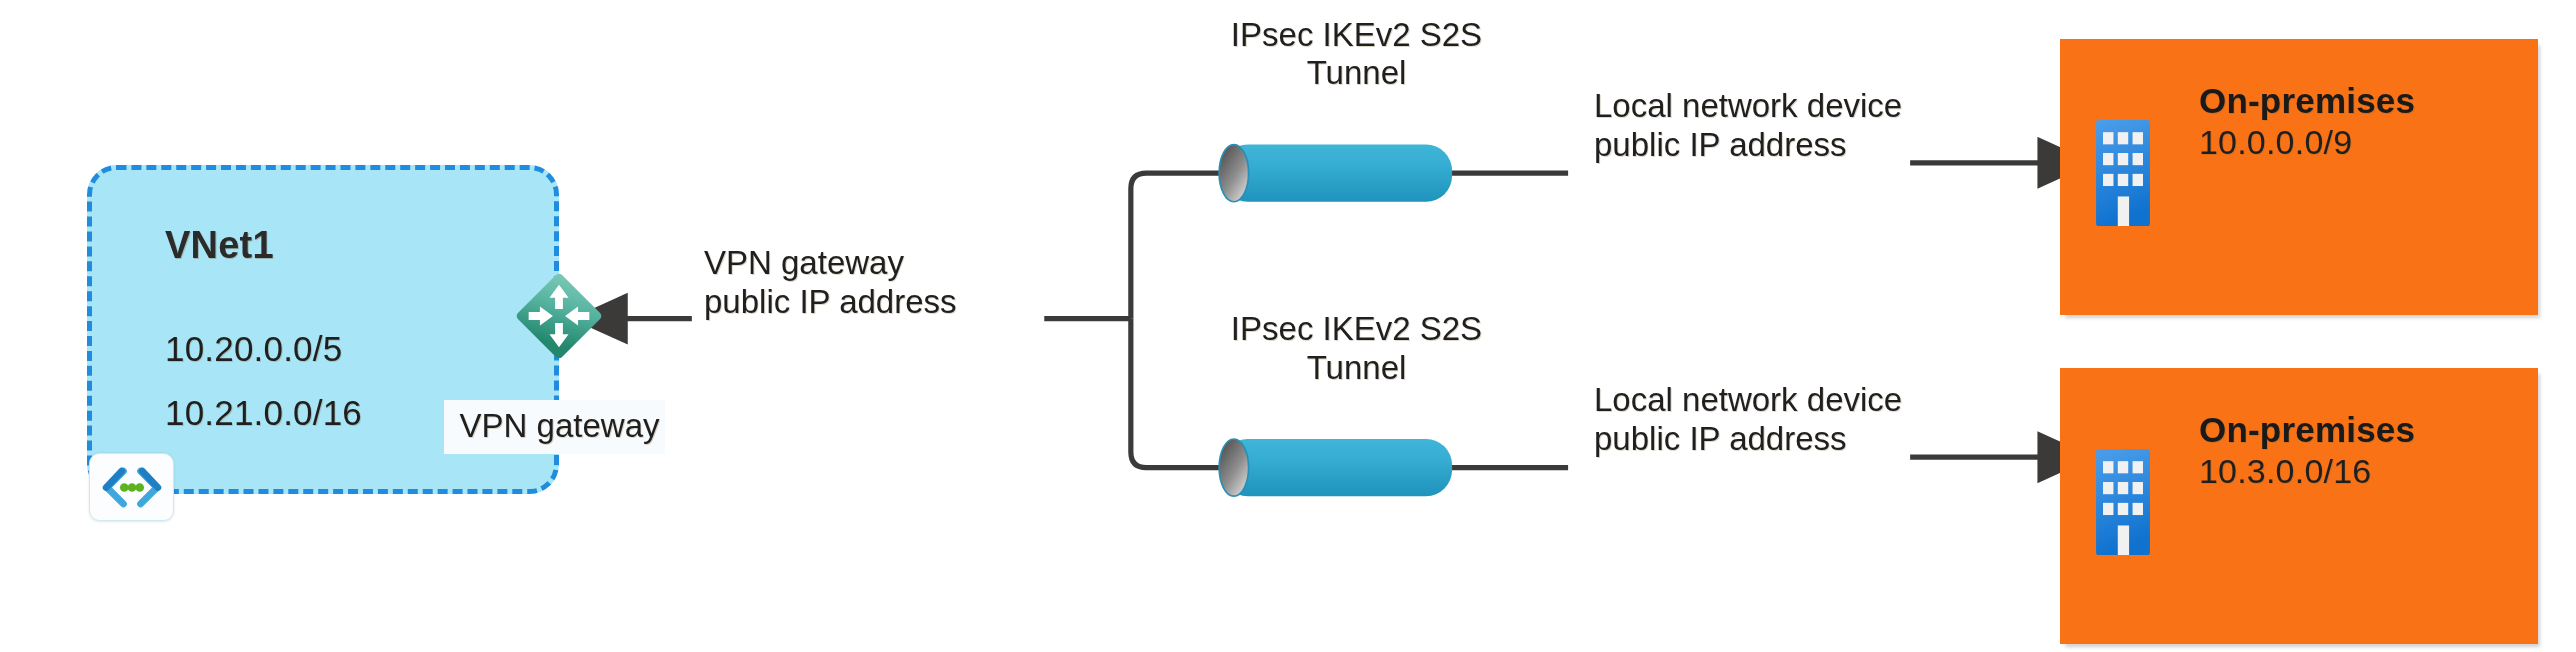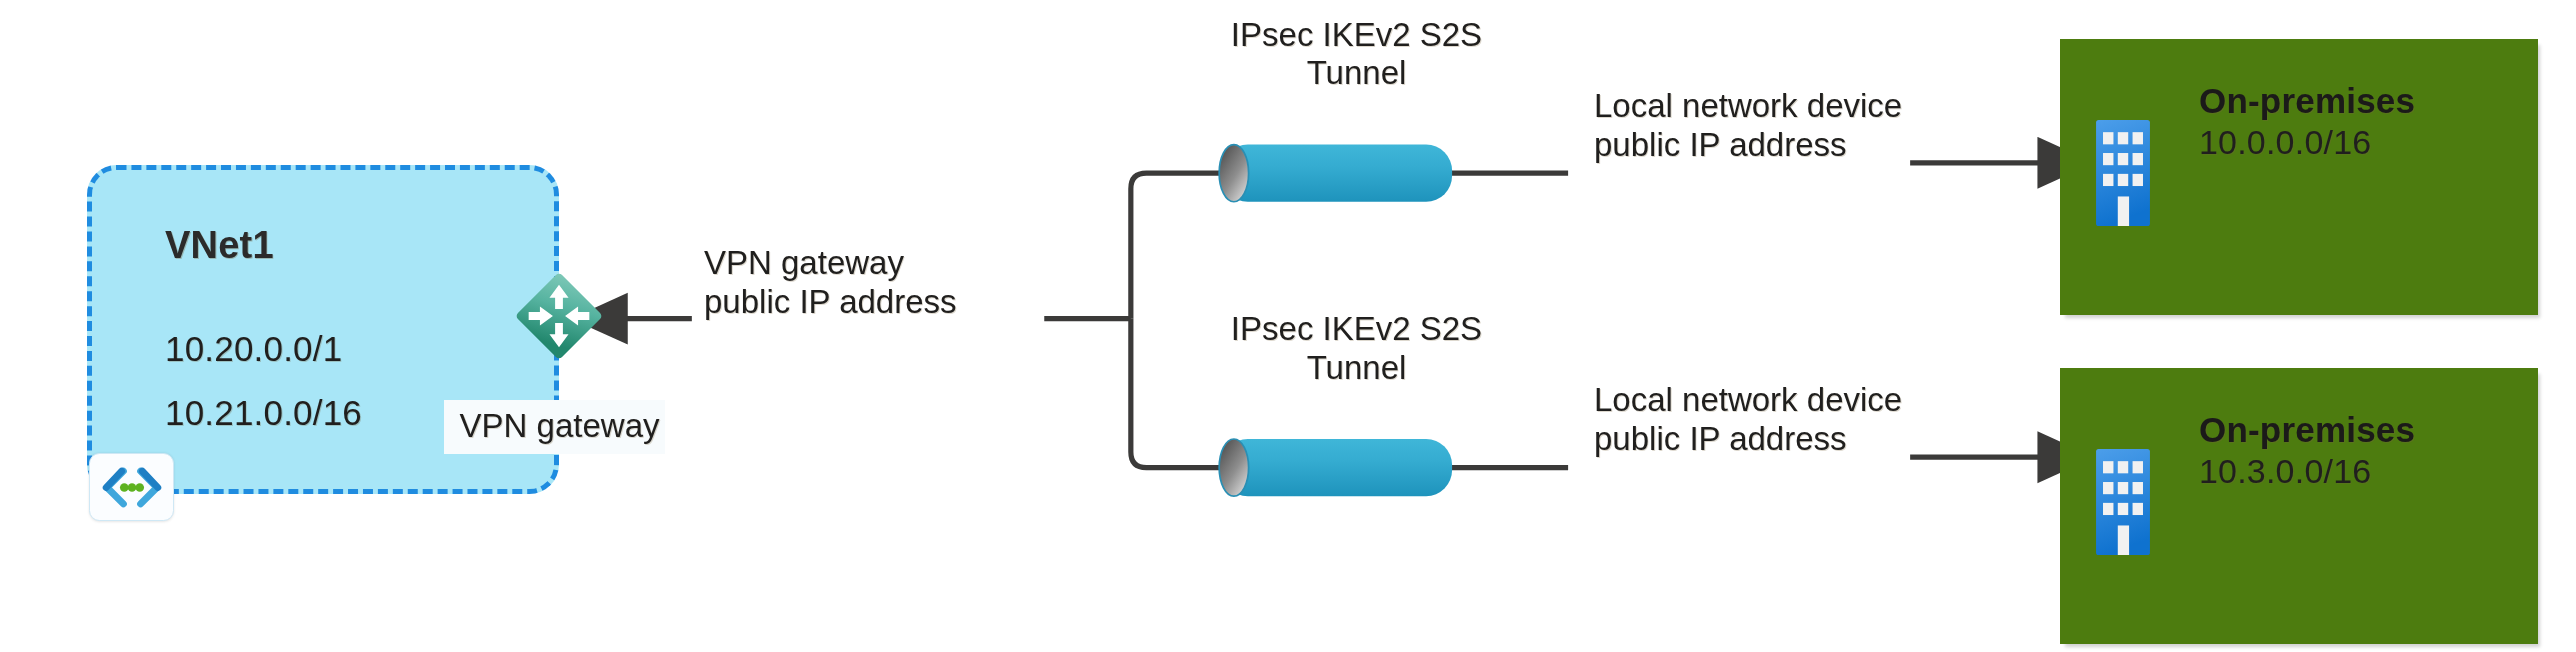--- a/index.html
+++ b/index.html
@@ -103,21 +103,21 @@
   .tunnel-label-1{ left: 1207px; top: 15.6px;  text-align: center; width: 299px; white-space: normal; }
   .tunnel-label-2{ left: 1207px; top: 310px; text-align: center; width: 299px; white-space: normal; }
   .ann-lnd-1     { left: 1594px; top: 87px; }
   .ann-lnd-2     { left: 1594px; top: 381px; }
 
   
   .onprem {
     position: absolute;
     width: 478px;
     height: 276px;
-    background: #4d7c0f;
+    background: #f97316;
     box-shadow: 3.5px 4.3px 3.5px -1.7px rgba(0,0,0,0.18);
   }
   .onprem-1 { left: 2060px; top: 39px; }
   .onprem-2 { left: 2060px; top: 368px; }
 
   .onprem-icon {
     position: absolute;
     left: 36px;
     top: 81px;
     width: 54px;
@@ -189,21 +189,21 @@
       <line x1="2205" y1="188" x2="2358" y2="188" stroke="#3B3A39" stroke-width="6" marker-end="url(#arrow-right)"></line>
     </g>
     <g>
       <line x1="2205" y1="528" x2="2358" y2="528" stroke="#3B3A39" stroke-width="6" marker-end="url(#arrow-right)"></line>
     </g>
   </svg>
 
   <div class="vnet-box"></div>
 
   <div class="vnet-title">VNet1</div>
-  <div class="vnet-subnet vnet-subnet-1">10.20.0.0/1</div>
+  <div class="vnet-subnet vnet-subnet-1">10.20.0.0/5</div>
   <div class="vnet-subnet vnet-subnet-2">10.21.0.0/16</div>
 
   <div class="vnet-icon">
     <svg width="66" height="43" viewBox="0 0 76 50">
       <path d="M28,6 L9,25 L28,44" fill="none" stroke="#3FA7DC" stroke-width="8" stroke-linecap="round" stroke-linejoin="round"></path>
       <path d="M26,6 L8,25" fill="none" stroke="#1E7FC4" stroke-width="8" stroke-linecap="round"></path>
       <path d="M48,6 L67,25 L48,44" fill="none" stroke="#3FA7DC" stroke-width="8" stroke-linecap="round" stroke-linejoin="round"></path>
       <path d="M50,6 L68,25" fill="none" stroke="#1E7FC4" stroke-width="8" stroke-linecap="round"></path>
       <circle cx="29" cy="25" r="5" fill="#5EB220"></circle>
       <circle cx="38" cy="25" r="5" fill="#5EB220"></circle>
@@ -300,21 +300,21 @@
         <rect x="25" y="38" width="12" height="14" fill="#F1F1F1"></rect>
         <rect x="42" y="38" width="12" height="14" fill="#F1F1F1"></rect>
         <rect x="8" y="62" width="12" height="14" fill="#F1F1F1"></rect>
         <rect x="25" y="62" width="12" height="14" fill="#F1F1F1"></rect>
         <rect x="42" y="62" width="12" height="14" fill="#F1F1F1"></rect>
         <rect x="25" y="88" width="13" height="34" fill="#F1F1F1"></rect>
       </svg>
     </div>
     <div class="onprem-text">
       <div class="onprem-title">On-premises</div>
-      <div class="onprem-line">10.0.0.0/16</div>
+      <div class="onprem-line">10.0.0.0/9</div>
     </div>
   </div>
 
   <div class="onprem onprem-2">
     <div class="onprem-icon">
       <svg width="54" height="106" viewBox="0 0 62 122">
         <defs>
           <linearGradient id="bldg2" x1="0%" y1="0%" x2="20%" y2="100%">
             <stop offset="0%" stop-color="#4C9EEA"></stop>
             <stop offset="100%" stop-color="#0F72CF"></stop>

